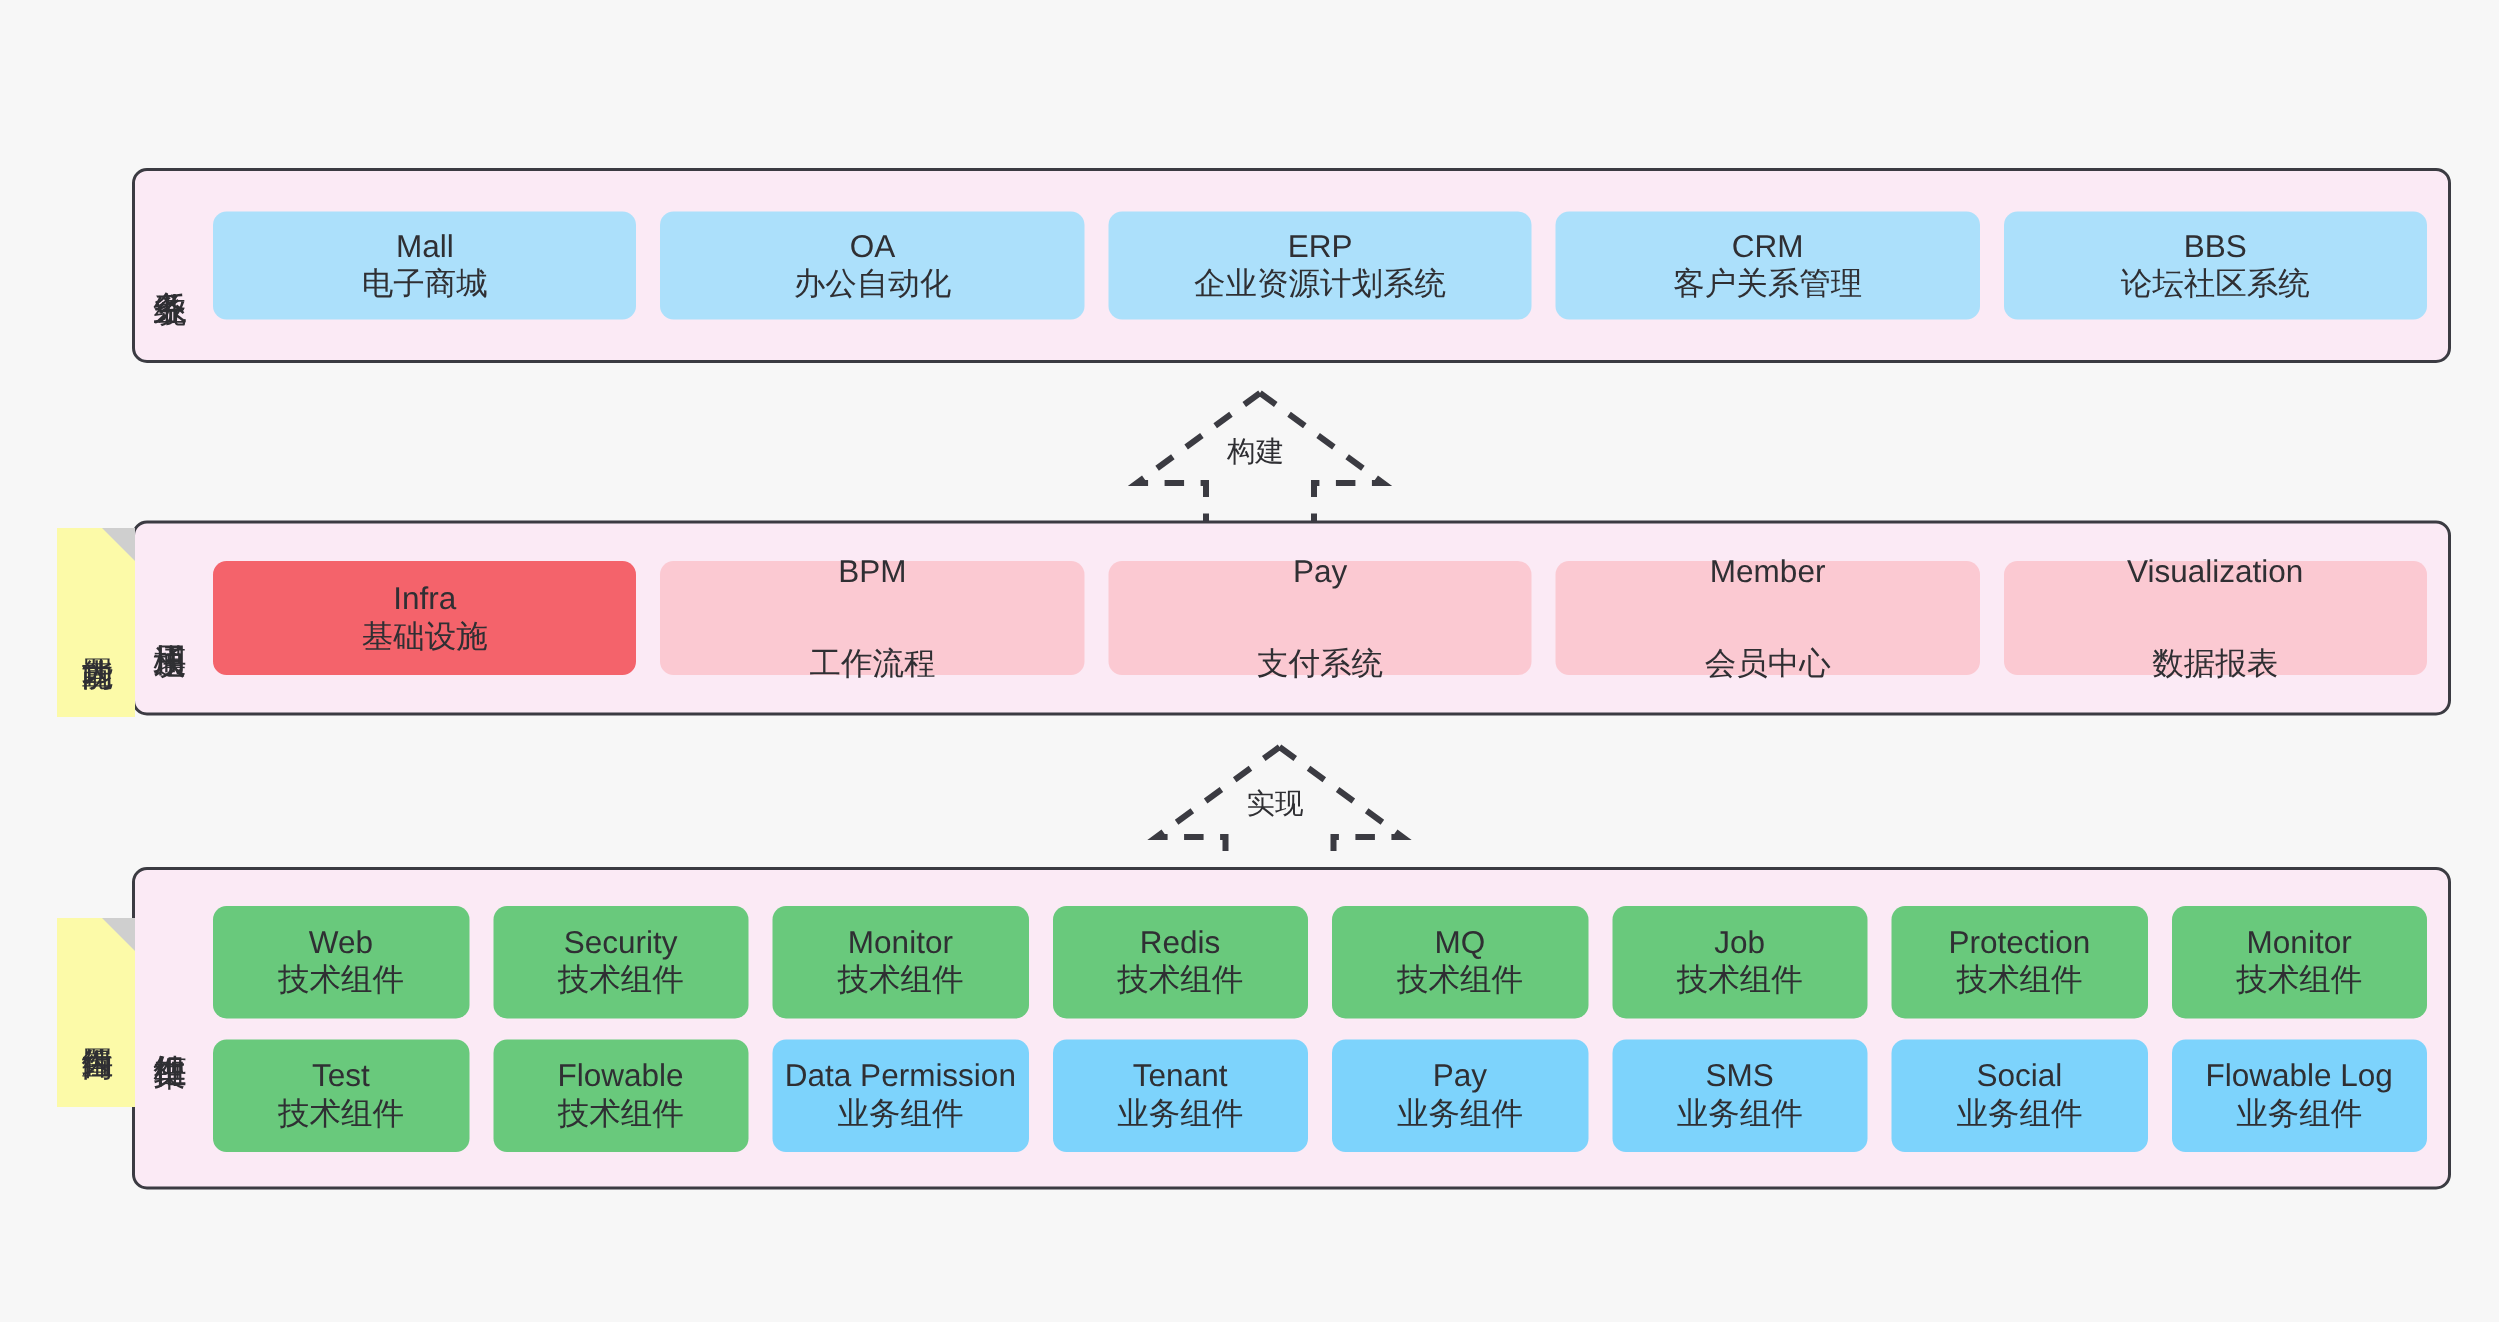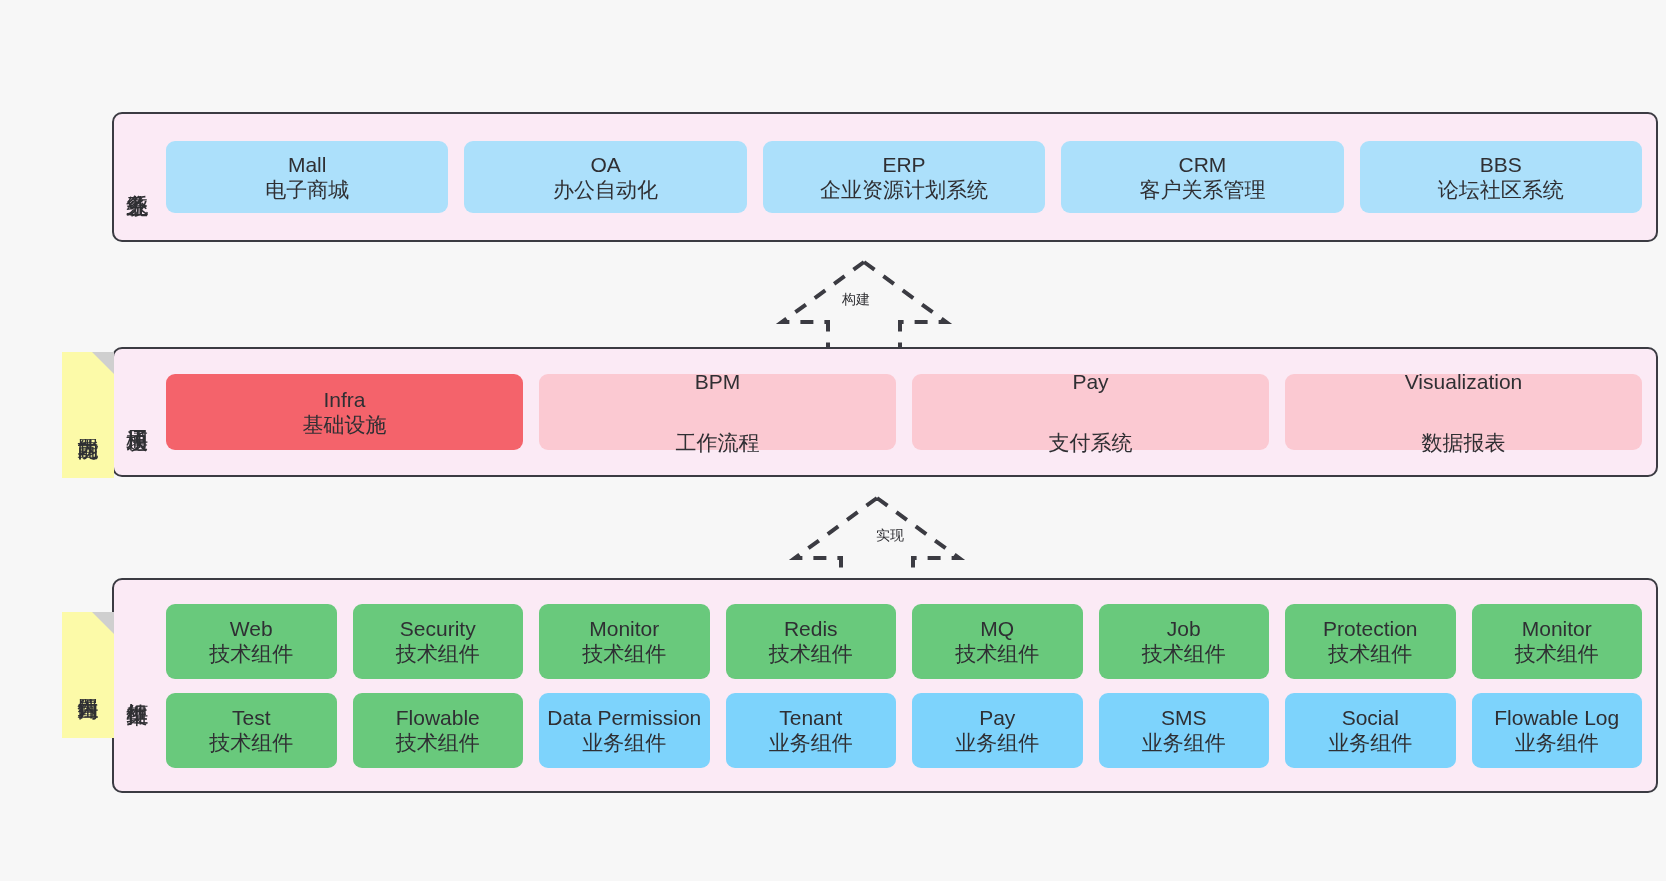--- a/index.html
+++ b/index.html
@@ -13,21 +13,20 @@
     font-family: "Liberation Sans", "DejaVu Sans", sans-serif;
     color: #333333;
     overflow: hidden;
     position: relative;
   }
   #canvas {
     position: absolute;
     left: 0; top: 0;
     width: 1467px;
     height: 881px;
-    margin-left: 24px;
   }
 
   
   .layer {
     position: absolute;
     box-sizing: border-box;
     background: #fbeaf5;
     border: 2px solid #3b3b42;
     border-radius: 10px;
     display: flex;
@@ -131,30 +130,30 @@
   #note-builtin-function  { left: 38px; top: 352px; width: 52px; height: 126px; }
   #note-builtin-component { left: 38px; top: 612px; width: 52px; height: 126px; }
 
   
   .arrow-svg {
     position: absolute;
     overflow: visible;
   }
   .arrow-label {
     position: absolute;
-    font-size: 14px;
+    font-size: 19px;
     color: #2f2f33;
     background: transparent;
     white-space: nowrap;
     line-height: 1;
   }
   #arrow-build     { left: 752px; top: 256px; }
   #arrow-build-label  { left: 818px; top: 292px; }
   #arrow-implement { left: 765px; top: 492px; }
-  #arrow-implement-label { left: 852px; top: 528px; }
+  #arrow-implement-label { left: 831px; top: 528px; font-family: Liberation Mono, monospace; }
 </style>
 </head>
 <body>
 
 <div id="canvas">
 
   <div class="layer" id="layer-business">
     <div class="layer-title">业务系统</div>
     <div class="layer-body">
       <div class="node-row">
@@ -197,20 +196,24 @@
         </div>
         <div class="node c-pink">
           <span class="en">BPM</span>
           <span class="cn">工作流程</span>
         </div>
         <div class="node c-pink">
           <span class="en">Pay</span>
           <span class="cn">支付系统</span>
         </div>
         <div class="node c-pink">
+          <span class="en">Member</span>
+          <span class="cn">会员中心</span>
+        </div>
+        <div class="node c-pink">
           <span class="en">Visualization</span>
           <span class="cn">数据报表</span>
         </div>
       </div>
     </div>
   </div>
 
   <svg class="arrow-svg" id="arrow-implement" width="176" height="94" viewBox="0 0 176 94">
     <path d="M 88 6 L 170 66 L 124 66 L 124 94 M 88 6 L 6 66 L 52 66 L 52 94" fill="none" stroke="#3b3b42" stroke-width="4" stroke-dasharray="13 11" stroke-linecap="butt" stroke-linejoin="miter"></path>
   </svg>

